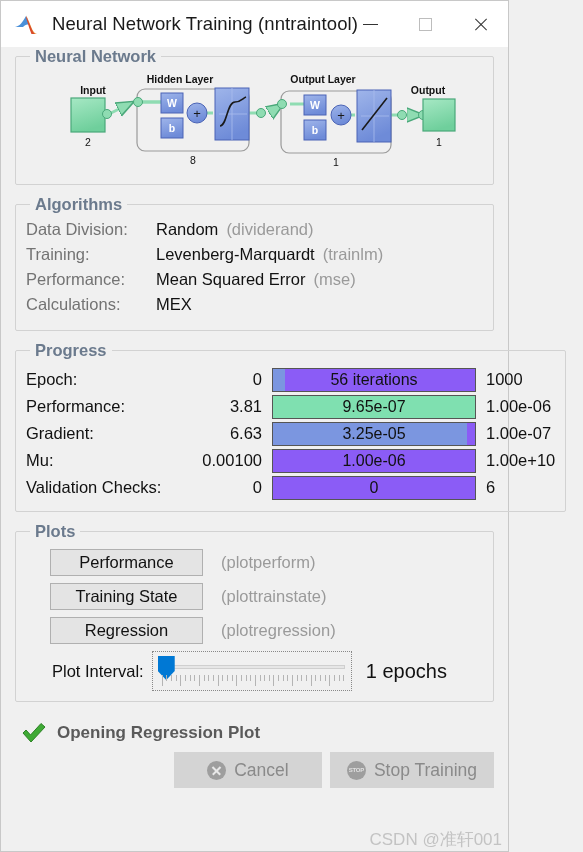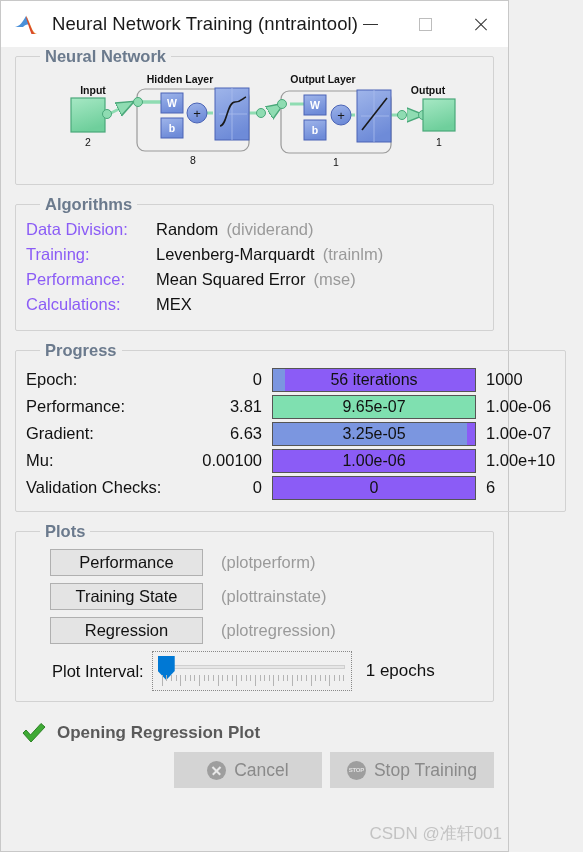--- a/index.html
+++ b/index.html
@@ -49,31 +49,31 @@
 
   fieldset.panel {
     border:1px solid #d2d2d2;
     border-radius:2px;
     margin:0 0 10px 0;
     padding:0;
     background:transparent;
   }
   fieldset.panel > legend {
     font-size:16.5px; font-weight:bold; color:#6b7a8d;
-    padding:0 5px; margin-left:24px;
+    padding:0 5px; margin-left:14px;
   }
   .panel-inner { padding:6px 10px 10px 10px; }
 
   
   .nn-wrap { height:118px; position:relative; }
   .nn-svg { display:block; margin:0 auto; }
 
   
   .algo-row { display:flex; align-items:baseline; height:25px; font-size:16.5px; }
-  .algo-label { width:130px; color:#8b5cf6; flex:0 0 130px; }
+  .algo-label { width:130px; color:#737373; flex:0 0 130px; }
   .algo-value { color:#111; }
   .algo-fn { color:#9a9a9a; margin-left:8px; }
 
   
   .prog-row { display:flex; align-items:center; height:27px; font-size:16.5px; }
   .prog-label { width:160px; flex:0 0 160px; color:#111; }
   .prog-cur   { width:86px; flex:0 0 86px; text-align:right; color:#111; padding-right:10px; }
   .prog-bar {
     width:204px; flex:0 0 204px; height:24px;
     border:1.5px solid #555; background:#8b5cf6;
@@ -110,21 +110,21 @@
   }
   .slider-thumb {
     position:absolute; left:5px; top:4px; width:17px; height:24px;
     background:#0078d4;
     clip-path:polygon(0% 0%, 100% 0%, 100% 62%, 50% 100%, 0% 62%);
   }
   .slider-ticks { position:absolute; left:9px; right:6px; bottom:4px; height:11px; display:flex; justify-content:space-between; }
   .tick { width:1px; background:#b4b4b4; }
   .tick.major { height:11px; }
   .tick.minor { height:6px; align-self:flex-start; }
-  .interval-val { font-size:17px; color:#111; margin-left:14px; }
+  .interval-val { font-size:20px; color:#111; margin-left:14px; }
 
   
   .status-row { display:flex; align-items:center; padding:6px 0 0 6px; height:36px; }
   .check-icon { width:26px; height:22px; flex:0 0 26px; margin-right:10px; }
   .status-text { font-size:17px; font-weight:bold; color:#5a5a5a; }
 
   
   .btn-row { display:flex; justify-content:flex-end; align-items:center; padding:4px 0 0 0; gap:8px; }
   .action-btn {
     height:36px; min-width:148px; padding:0 16px;
@@ -141,21 +141,21 @@
     width:19px; height:19px; border-radius:50%; background:#9e9e9e;
     position:relative;
   }
   .icon-cancel:before, .icon-cancel:after {
     content:""; position:absolute; left:4px; top:9px; width:11px; height:1.6px; background:#e8e8e8;
   }
   .icon-cancel:before { transform:rotate(45deg); }
   .icon-cancel:after  { transform:rotate(-45deg); }
 
   .watermark {
-    position:absolute; right:6px; bottom:6px;
+    position:absolute; right:6px; bottom:0;
     font-size:17px; color:rgba(140,140,140,.45);
     white-space:nowrap; pointer-events:none;
   }
 </style>
 </head>
 <body>
 
 <div class="window">
 
   <div class="titlebar">

